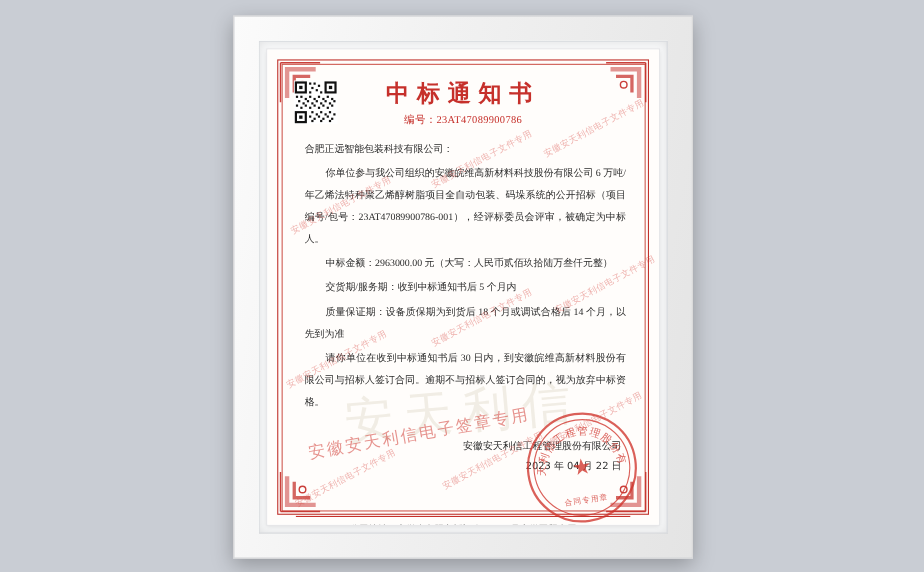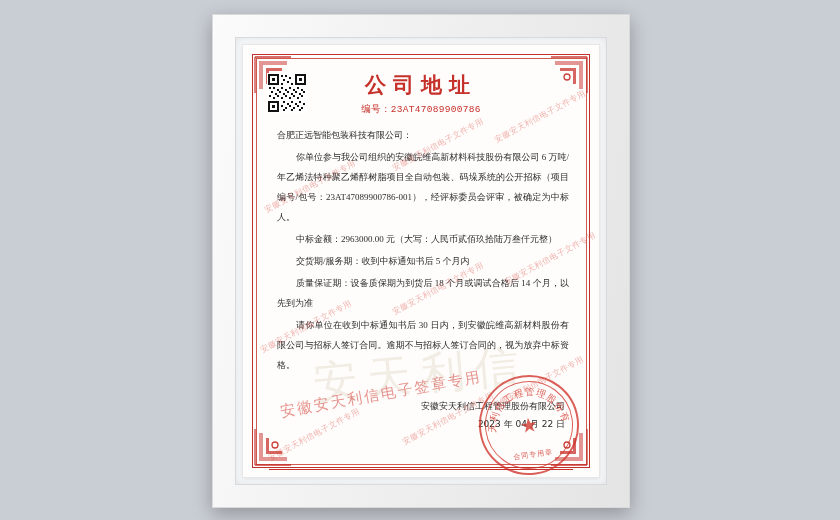--- a/index.html
+++ b/index.html
@@ -58,21 +58,21 @@
   
   .title{
     position:absolute;left:0;right:0;top:26px;text-align:center;
     font-family:"DejaVu Sans","Liberation Sans",sans-serif;
     font-size:21px;font-weight:bold;letter-spacing:7px;
     color:#c6302b;
   }
   .code{
     position:absolute;left:0;right:0;top:58px;text-align:center;
     font-size:9.5px;color:#c6302b;letter-spacing:.3px;
-    font-family:Liberation Mono, monospace;
+    font-family:Liberation Serif, serif;
   }
 
   .body{
     position:absolute;left:34px;right:30px;top:80px;
     font-family:Liberation Serif, serif;
     font-size:9px;color:#2b2b2b;line-height:20px;
   }
   .body p{margin:0 0 2px 0;text-align:justify;}
   .indent{text-indent:19px;}
 
@@ -258,21 +258,21 @@
                 <rect x="34" y="34" width="2" height="2"></rect>
                   <rect x="16" y="36" width="2" height="2"></rect>
                   <rect x="24" y="36" width="2" height="2"></rect>
                 <rect x="32" y="36" width="2" height="2"></rect>
               </g>
             </svg>
           </div>
 
           <div class="wm-big">安天利信</div>
 
-          <div class="title">公司地址</div>
+          <div class="title">中标通知书</div>
           <div class="code">
             <span>编号：</span><span>23AT47089900786</span>
           </div>
 
           <div class="body">
             <p>合肥正远智能包装科技有限公司：</p>
             <p class="indent">你单位参与我公司组织的安徽皖维高新材料科技股份有限公司 6 万吨/年乙烯法特种聚乙烯醇树脂项目全自动包装、码垛系统的公开招标（项目编号/包号：23AT47089900786-001），经评标委员会评审，被确定为中标人。</p>
             <p class="indent">中标金额：2963000.00 元（大写：人民币贰佰玖拾陆万叁仟元整）</p>
             <p class="indent">交货期/服务期：收到中标通知书后 5 个月内</p>
             <p class="indent">质量保证期：设备质保期为到货后 18 个月或调试合格后 14 个月，以先到为准</p>

